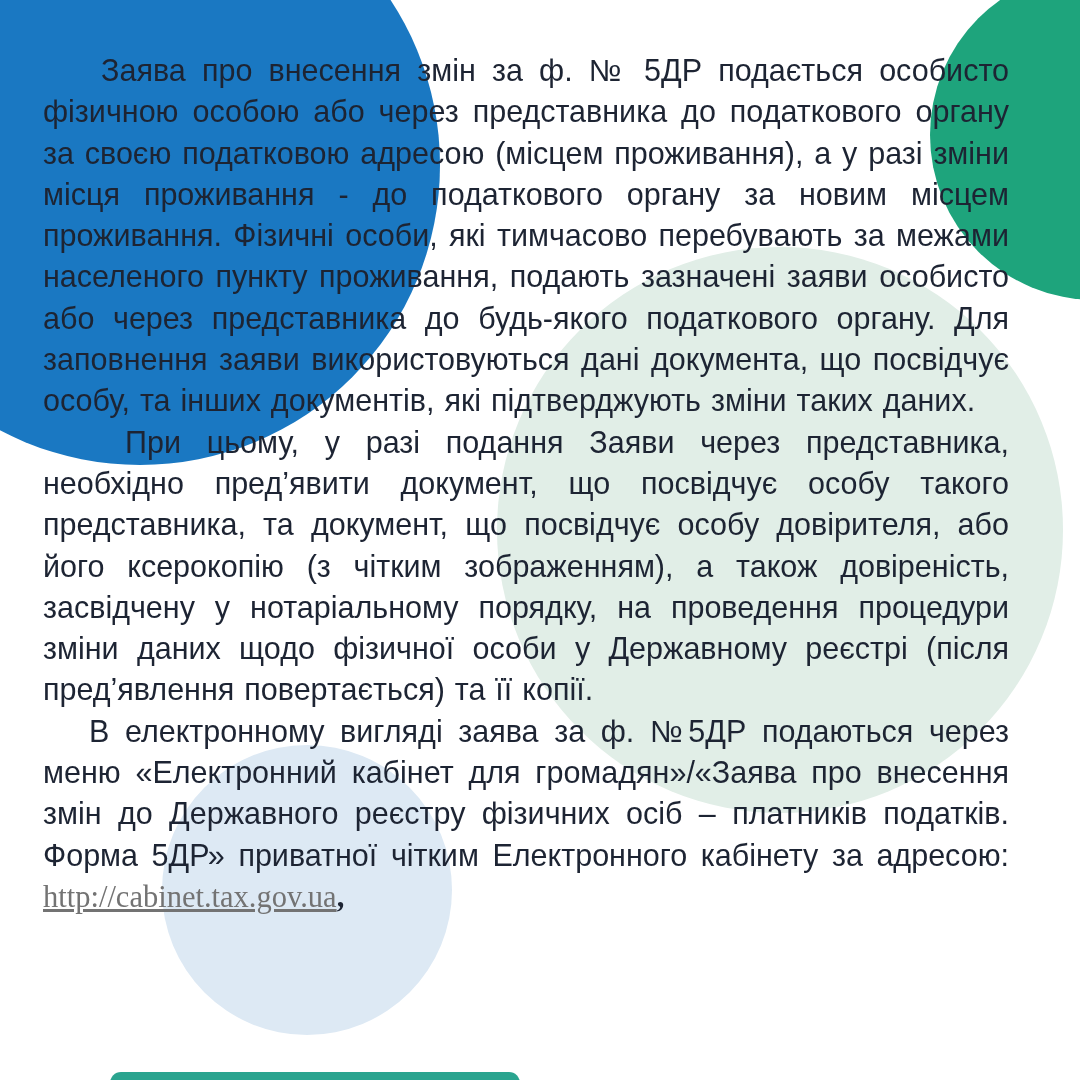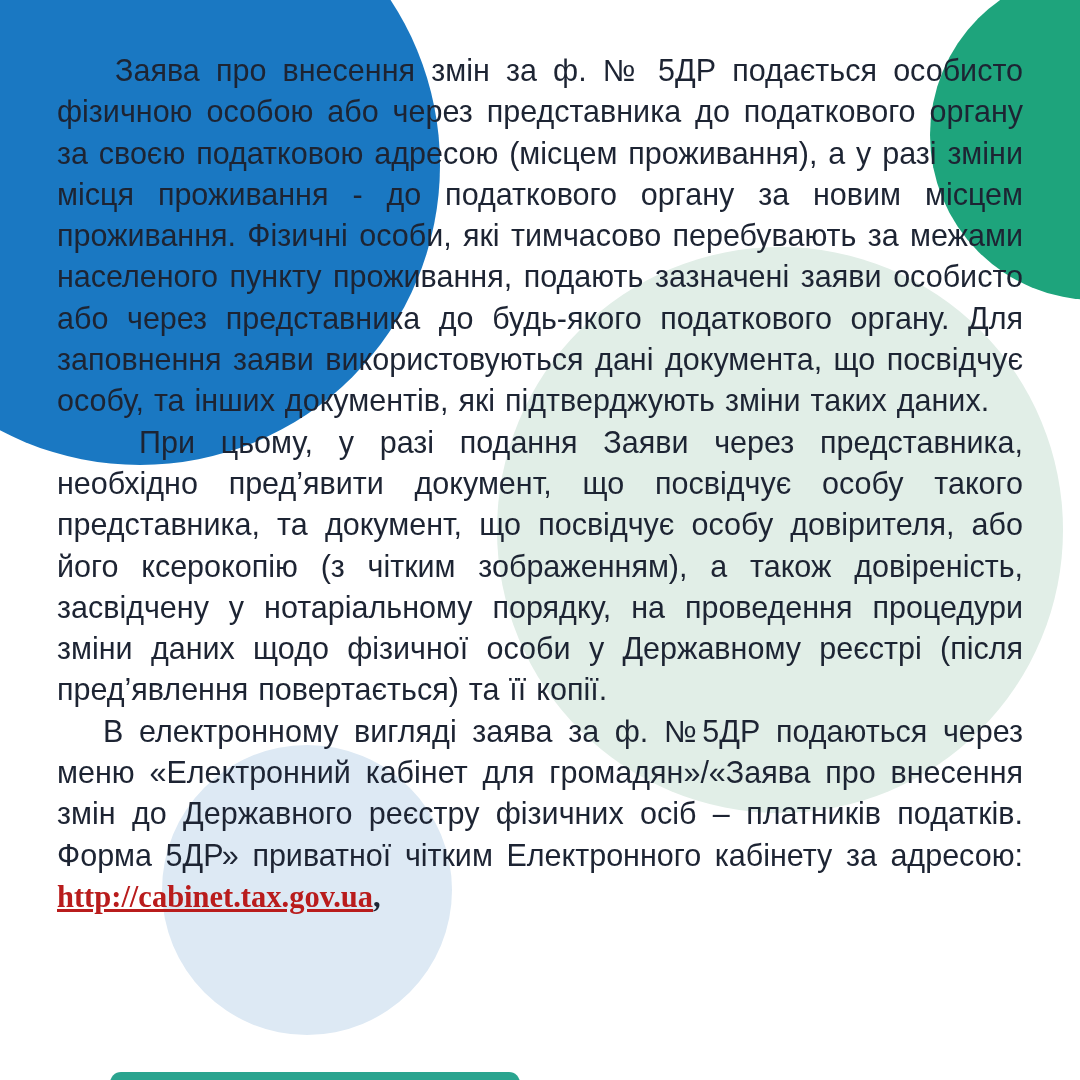--- a/index.html
+++ b/index.html
@@ -51,41 +51,41 @@
     position: absolute;
     left: 110px;
     top: 1072px;
     width: 410px;
     height: 22px;
     border-radius: 11px;
     background: #2aa48f;
   }
   .text-block {
     position: absolute;
-    left: 57px;
+    left: 43px;
     top: 50px;
     width: 966px;
     color: #1d2433;
     font-size: 30.5px;
     line-height: 41.3px;
     text-align: justify;
     word-spacing: 1.5px;
   }
   .text-block p {
     margin: 0;
     padding: 0;
   }
   .p1 { text-indent: 58px; }
   .p2 { text-indent: 82px; }
   .p3 { text-indent: 46px; }
   .url {
     font-family: "Liberation Serif", serif;
-    font-weight: bold;
+    font-weight: normal;
     text-decoration: underline;
-    color: #b91c1c;
+    color: #737373;
     cursor: pointer;
   }
   .url-suffix {
     font-family: "Liberation Serif", serif;
     font-weight: bold;
     color: #1d2433;
   }
 </style>
 </head>
 <body>

